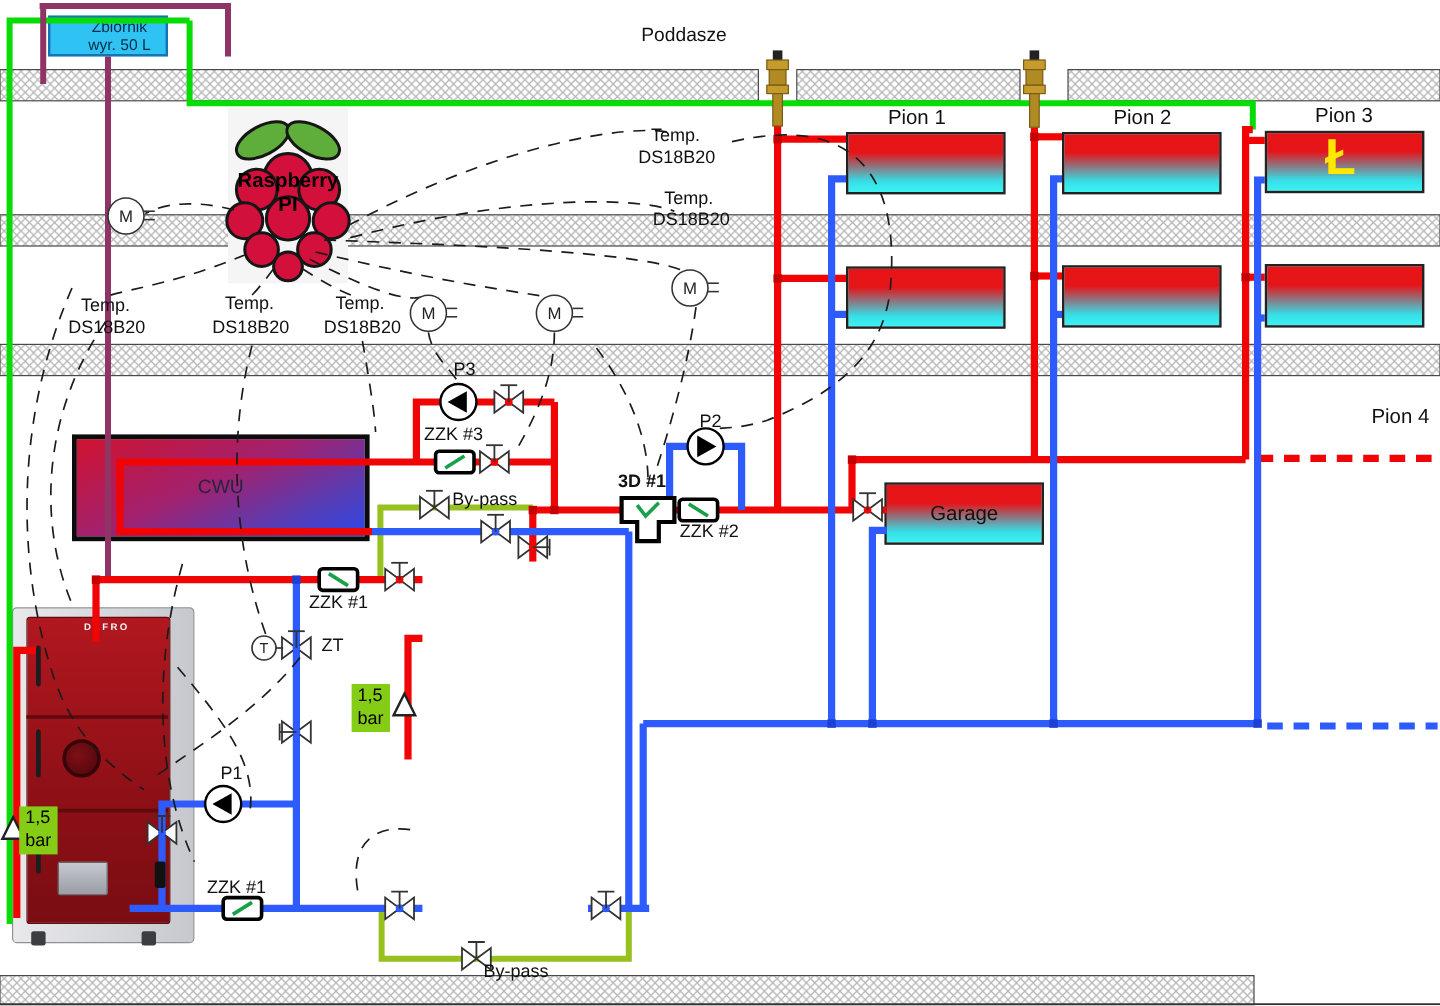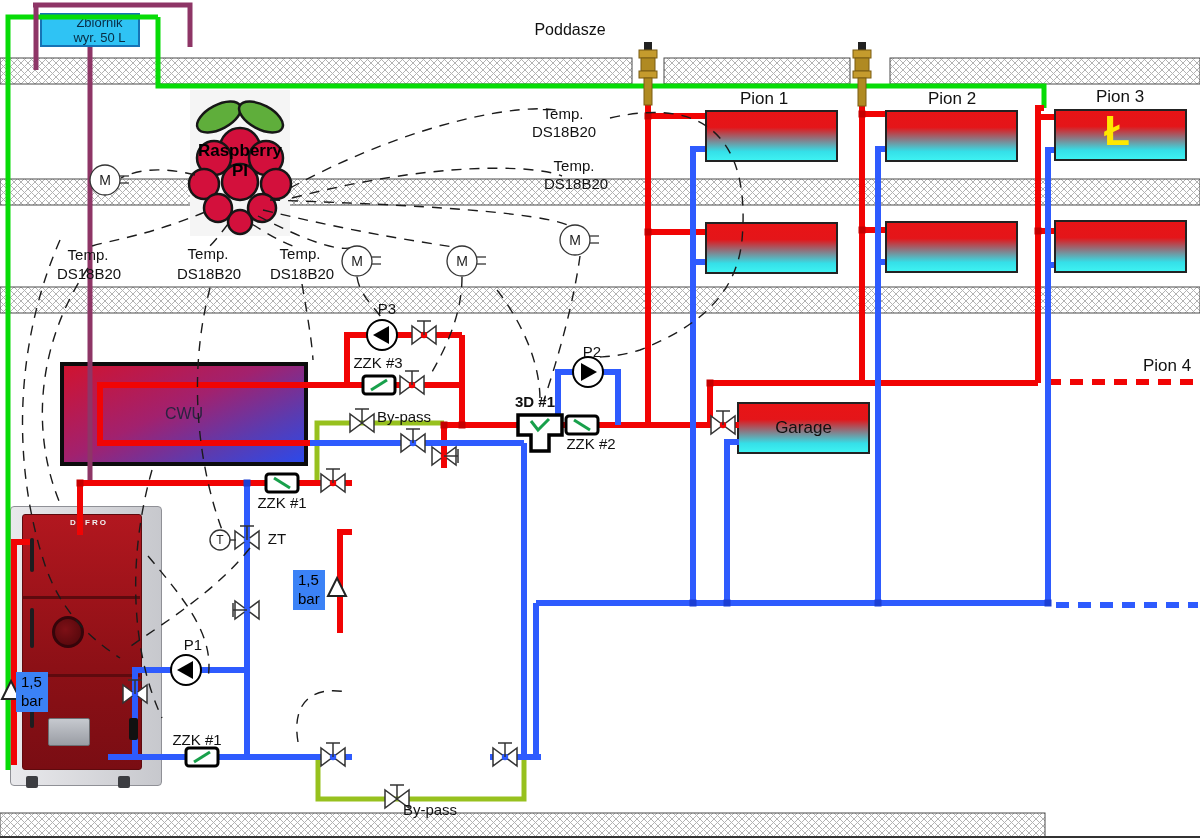--- a/index.html
+++ b/index.html
@@ -1,21 +1,21 @@
 <!DOCTYPE html>
 <html><head>
 <meta charset="utf-8">
 <style>
   html,body{margin:0;padding:0;background:#fff;}
   #stage{position:relative;width:1200px;height:838px;background:#fff;overflow:hidden;
          font-family:"Liberation Sans",sans-serif;}
   svg{position:absolute;left:0;top:0;pointer-events:none;}
   .lbl{position:absolute;transform:translate(-50%,-50%);white-space:pre;color:#111;
        font-family:"Liberation Sans",sans-serif;line-height:1.1;text-align:center;}
-  .badge{position:absolute;background:#3b82f6;color:#000;font-size:15px;line-height:1.25;
+  .badge{position:absolute;background:#84cc16;color:#000;font-size:15px;line-height:1.25;
          padding:1px 5px;z-index:30;}
   .radiator{position:absolute;border:2px solid #222;box-sizing:border-box;
     background:linear-gradient(180deg,#e81416 0%,#e41519 32%,#8e7580 56%,#35dfe8 82%,#3df2f2 100%);}
   .radiator .rlabel{position:absolute;inset:0;display:flex;align-items:center;justify-content:center;
     font-size:17px;color:#111;}
   .tank{position:absolute;box-sizing:border-box;display:flex;flex-direction:column;
         align-items:center;justify-content:center;}
   #zbiornik{background:#2fc3f4;border:2px solid #1673b5;font-size:13px;color:#072c44;z-index:6;padding-left:19px;}
   #cwu{background:linear-gradient(155deg,#d01330 0%,#a2216e 45%,#5b3bb0 75%,#2c49ea 100%);
        border:4px solid #0c0c0c;font-size:16px;color:#2a2340;z-index:6;}
@@ -55,21 +55,21 @@
         <rect x="0" y="287" width="1200" height="26" fill="url(#hatch)" stroke="#4a4a4a" stroke-width="1"></rect>
         <rect x="0" y="813" width="1045" height="25" fill="url(#hatch)" stroke="#4a4a4a" stroke-width="1"></rect>
       </g>
   </svg>
 
   <div id="zbiornik" class="tank" style="left:40px;top:13px;width:100px;height:34px;">
     <span class="zline">Zbiornik</span>
     <span class="zline">wyr. 50 L</span>
   </div>
 
-  <div id="cwu" class="tank" style="left:60px;top:362px;width:248px;height:104px;">
+  <div id="cwu" class="tank" style="left:60px;top:362px;width:248px;height:89px;">
     <span>CWU</span>
   </div>
 
 
   <div id="boiler" style="left:8px;top:504px;width:154px;height:286px;">
     <div class="b-frame" style="left:2px;top:2px;width:150px;height:278px;"></div>
     <div class="b-front" style="left:14px;top:10px;width:118px;height:254px;"></div>
     <div class="b-sep" style="left:14px;top:92px;width:118px;"></div>
     <div class="b-sep" style="left:14px;top:170px;width:118px;"></div>
     <div class="b-brand" style="left:62px;top:14px;">DEFRO</div>
@@ -366,21 +366,21 @@
       <polygon points="2,699 20,699 11,681" fill="#fff" stroke="#222" stroke-width="2"></polygon>
       <polygon points="328,596 346,596 337,578" fill="#fff" stroke="#222" stroke-width="2"></polygon>
       <rect x="129" y="718" width="9" height="22" rx="2" fill="#111"></rect>
     </svg>
 
   <div id="labels">
       <div class="lbl" style="left: 570px; top: 30px; font-size: 16px;">Poddasze</div>
       <div class="lbl" style="left: 764px; top: 99px; font-size: 17px;">Pion 1</div>
       <div class="lbl" style="left: 952px; top: 99px; font-size: 17px;">Pion 2</div>
       <div class="lbl" style="left: 1120px; top: 97px; font-size: 17px;">Pion 3</div>
-      <div class="lbl" style="left: 1167px; top: 366px; font-size: 17px;">Pion 4</div>
+      <div class="lbl" style="left: 1167px; top: 348px; font-size: 17px;">Pion 4</div>
       <div class="lbl" style="left: 88px; top: 255px; font-size: 15px;">Temp.</div>
       <div class="lbl" style="left: 89px; top: 274px; font-size: 15px;">DS18B20</div>
       <div class="lbl" style="left: 208px; top: 254px; font-size: 15px;">Temp.</div>
       <div class="lbl" style="left: 209px; top: 274px; font-size: 15px;">DS18B20</div>
       <div class="lbl" style="left: 300px; top: 254px; font-size: 15px;">Temp.</div>
       <div class="lbl" style="left: 302px; top: 274px; font-size: 15px;">DS18B20</div>
       <div class="lbl" style="left: 563px; top: 114px; font-size: 15px;">Temp.</div>
       <div class="lbl" style="left: 564px; top: 132px; font-size: 15px;">DS18B20</div>
       <div class="lbl" style="left: 574px; top: 166px; font-size: 15px;">Temp.</div>
       <div class="lbl" style="left: 576px; top: 184px; font-size: 15px;">DS18B20</div>

